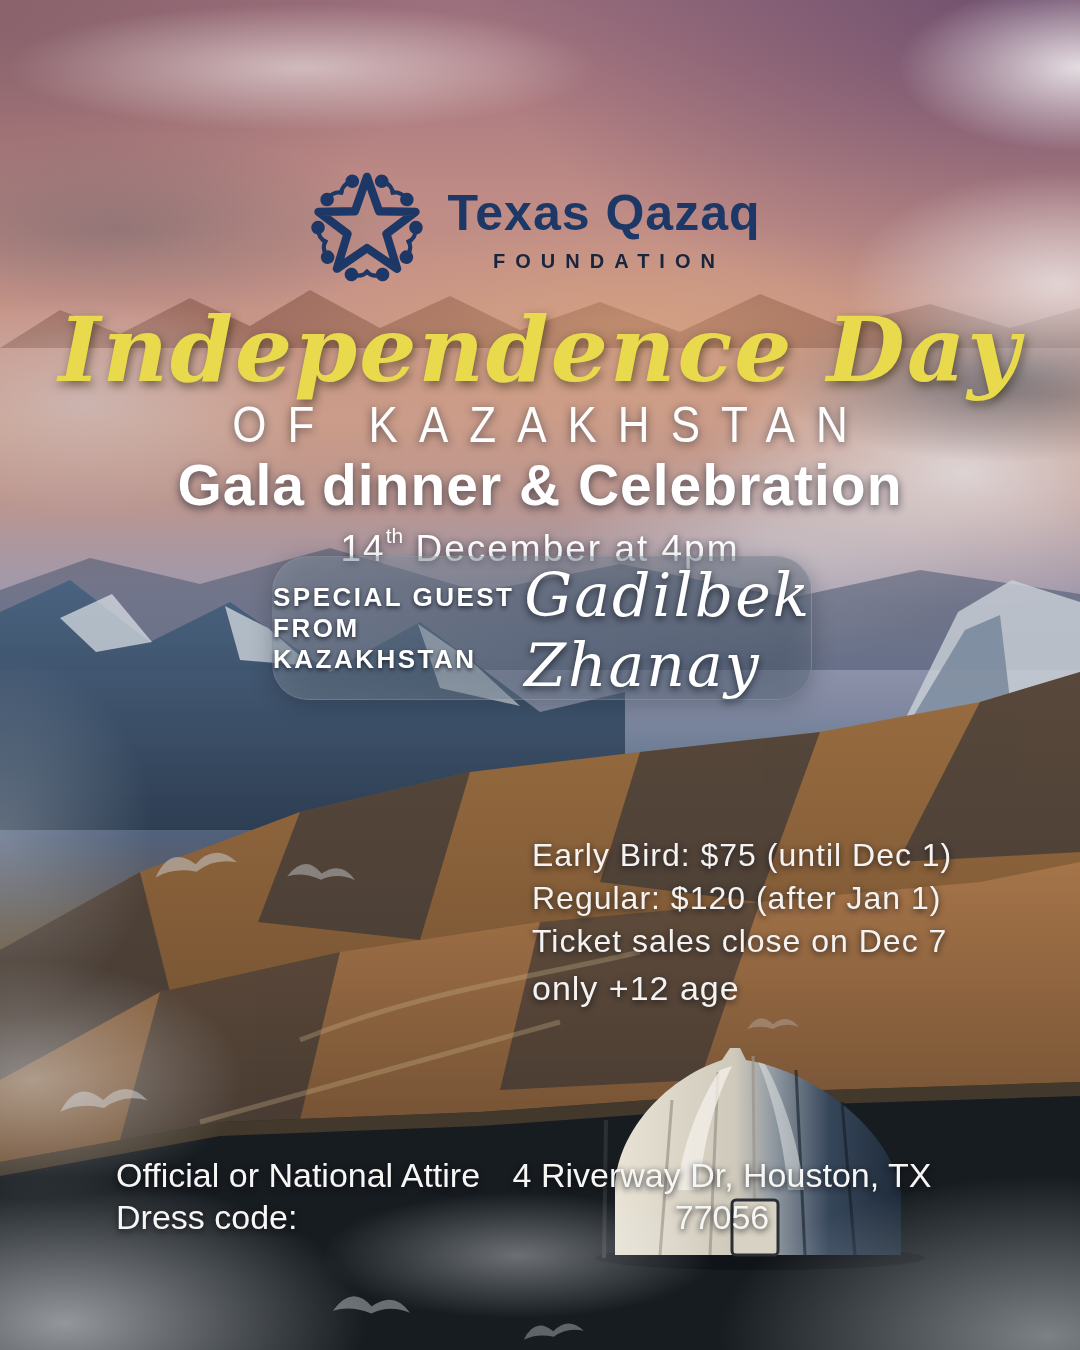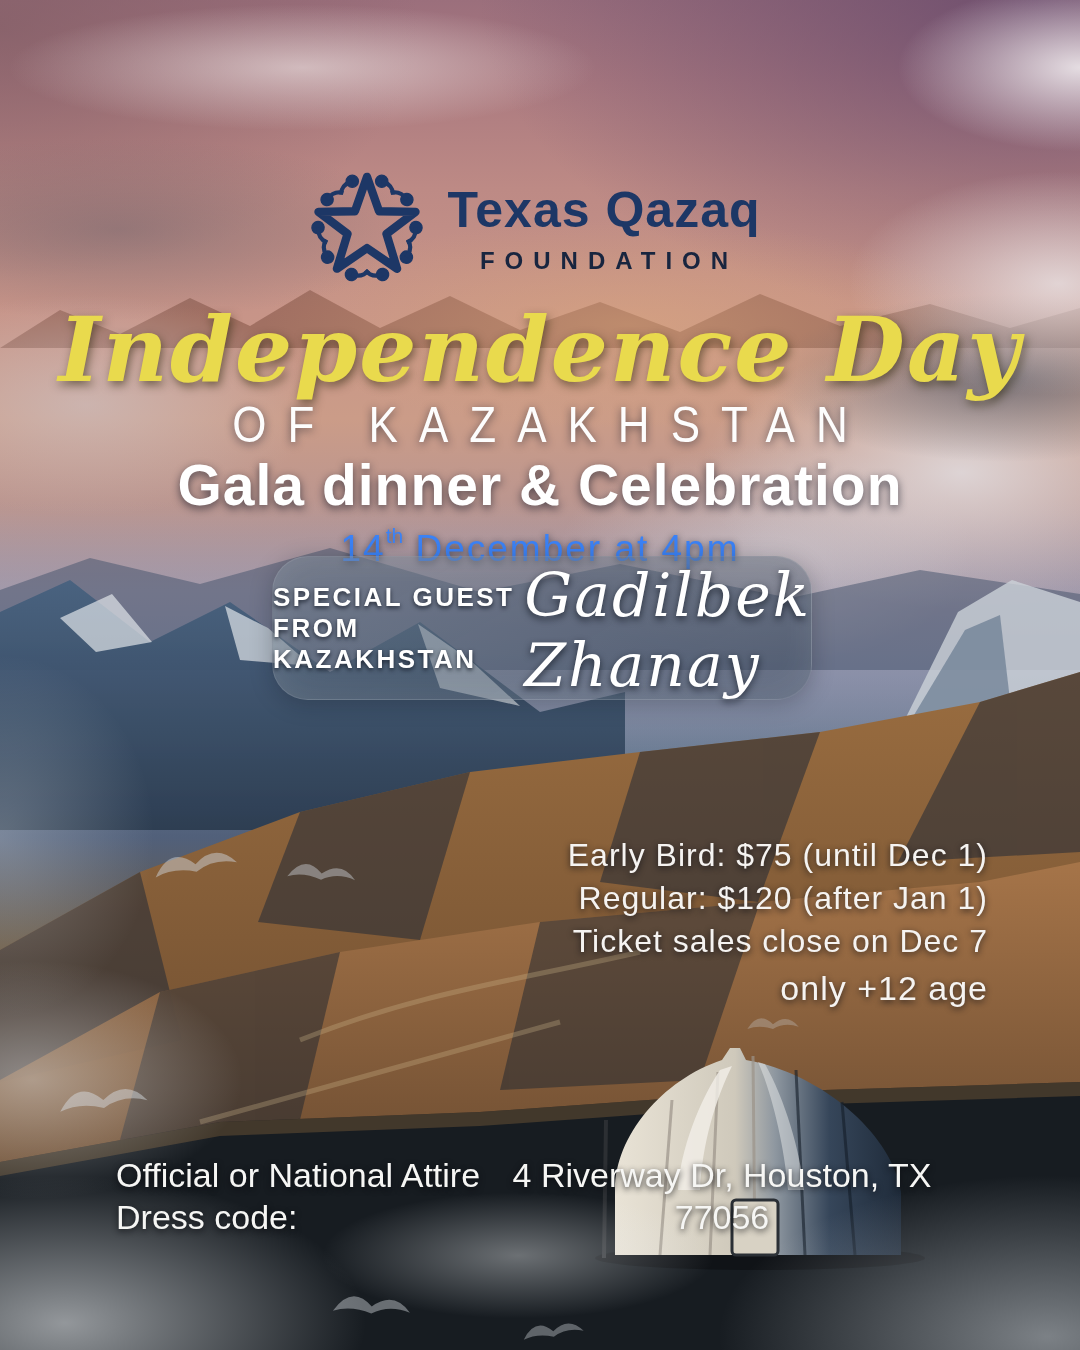--- a/index.html
+++ b/index.html
@@ -43,60 +43,60 @@
       radial-gradient(220px 260px at 0% 62%, rgba(219,224,229,.3), rgba(219,224,229,0) 70%);
   }
   .mountains{position:absolute;left:0;top:520px;width:1080px;height:830px;filter:blur(.6px);}
   .peaks-far{position:absolute;left:0;top:268px;width:1080px;height:80px;opacity:.5;}
   .yurt{position:absolute;left:560px;top:1040px;width:390px;height:230px;}
   .bird{position:absolute;}
   
   .logo{position:absolute;top:164px;left:0;width:100%;display:flex;justify-content:center;align-items:center;gap:16px;transform:translateX(-8px);}
   .logo-text{display:flex;flex-direction:column;align-items:center;}
   .logo-brand{font-size:50px;font-weight:bold;color:#1d3766;letter-spacing:1px;}
-  .logo-sub{font-size:24px;font-weight:bold;color:#18253f;letter-spacing:10px;margin-top:8px;text-indent:10px;}
+  .logo-sub{font-size:20px;font-weight:bold;color:#18253f;letter-spacing:10px;margin-top:8px;text-indent:10px;}
   
   .t-script{
     position:absolute;top:296px;left:0;width:100%;text-align:center;
     font-family:"DejaVu Serif",serif;font-style:italic;font-weight:bold;
     font-size:90px;color:#e9da4d;letter-spacing:2px;
     text-shadow:2px 4px 10px rgba(40,35,10,.55);
   }
   .t-of{
     position:absolute;top:400px;left:0;width:100%;text-align:center;
     font-size:44px;color:#fdfdfd;letter-spacing:21px;text-indent:21px;
     transform:scaleY(1.12);text-shadow:0 2px 8px rgba(20,25,40,.6);
   }
   .t-gala{
     position:absolute;top:452px;left:0;width:100%;text-align:center;
     font-size:57px;font-weight:bold;color:#fff;letter-spacing:1px;
     text-shadow:0 3px 9px rgba(20,25,40,.65);
   }
   .t-date{
     position:absolute;top:524px;left:0;width:100%;text-align:center;
-    font-size:37px;color:#3b82f6;letter-spacing:2px;
+    font-size:37px;color:#ffffff;letter-spacing:2px;
     text-shadow:0 2px 7px rgba(15,20,35,.7);
   }
   .t-date sup{font-size:21px;vertical-align:18px;letter-spacing:0;}
   
   .guest-box{
     position:absolute;left:272px;top:556px;width:538px;height:142px;
     border-radius:36px;
     background:linear-gradient(150deg, rgba(112,126,140,.5), rgba(58,72,90,.48));
     box-shadow:inset 0 0 34px rgba(255,255,255,.10), 0 4px 22px rgba(10,15,25,.25);
     border:1px solid rgba(255,255,255,.14);
     display:flex;flex-direction:row;align-items:center;justify-content:center;
   }
   .guest-label{font-size:26px;letter-spacing:2.5px;color:#fff;font-weight:bold;
     text-shadow:0 2px 4px rgba(10,15,25,.75);}
   .guest-name{font-family:"DejaVu Serif",serif;font-style:italic;font-size:60px;color:#fff;
     margin-top:4px;letter-spacing:2px;text-shadow:0 3px 7px rgba(10,15,25,.7);}
   
   .pricing{
-    position:absolute;left:532px;top:834px;width:456px;text-align:right;
+    position:absolute;left:532px;top:834px;width:456px;text-align:left;
     font-size:32px;color:#f5f3f1;line-height:43px;letter-spacing:1px;
     text-shadow:0 2px 6px rgba(15,15,20,.8);
   }
   .pricing .small{font-size:34px;margin-top:4px;}
   
   .dress{
     position:absolute;left:116px;top:1154px;
     font-size:34px;line-height:42px;color:#f6f6f4;
     text-shadow:0 2px 6px rgba(10,12,16,.85);
   }

